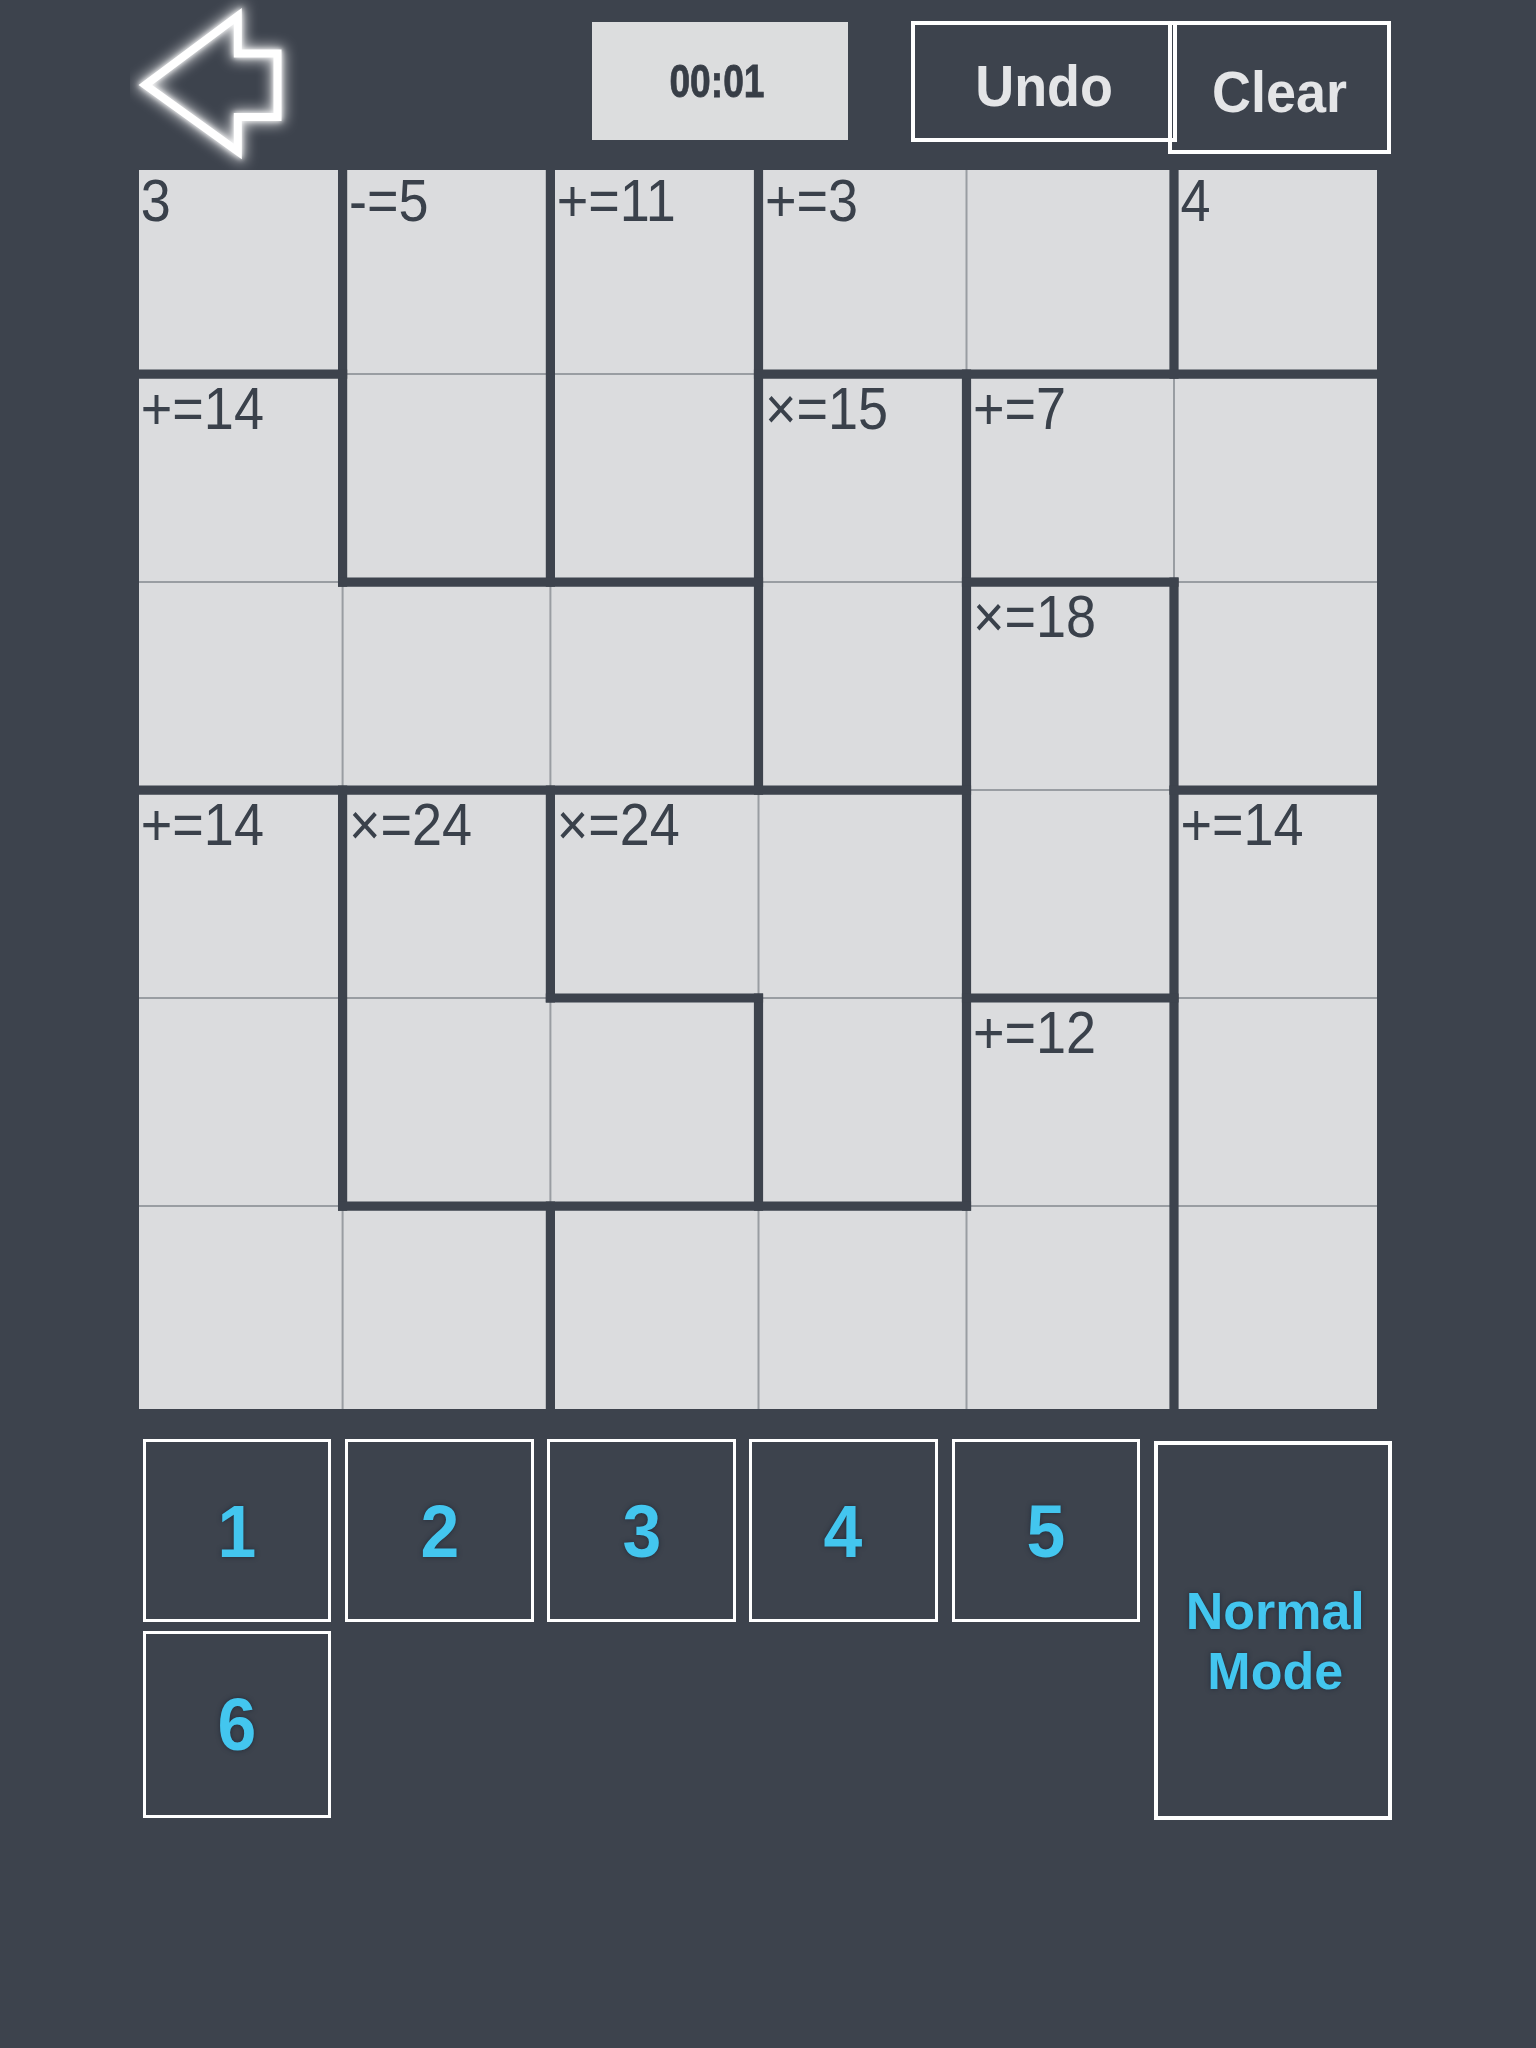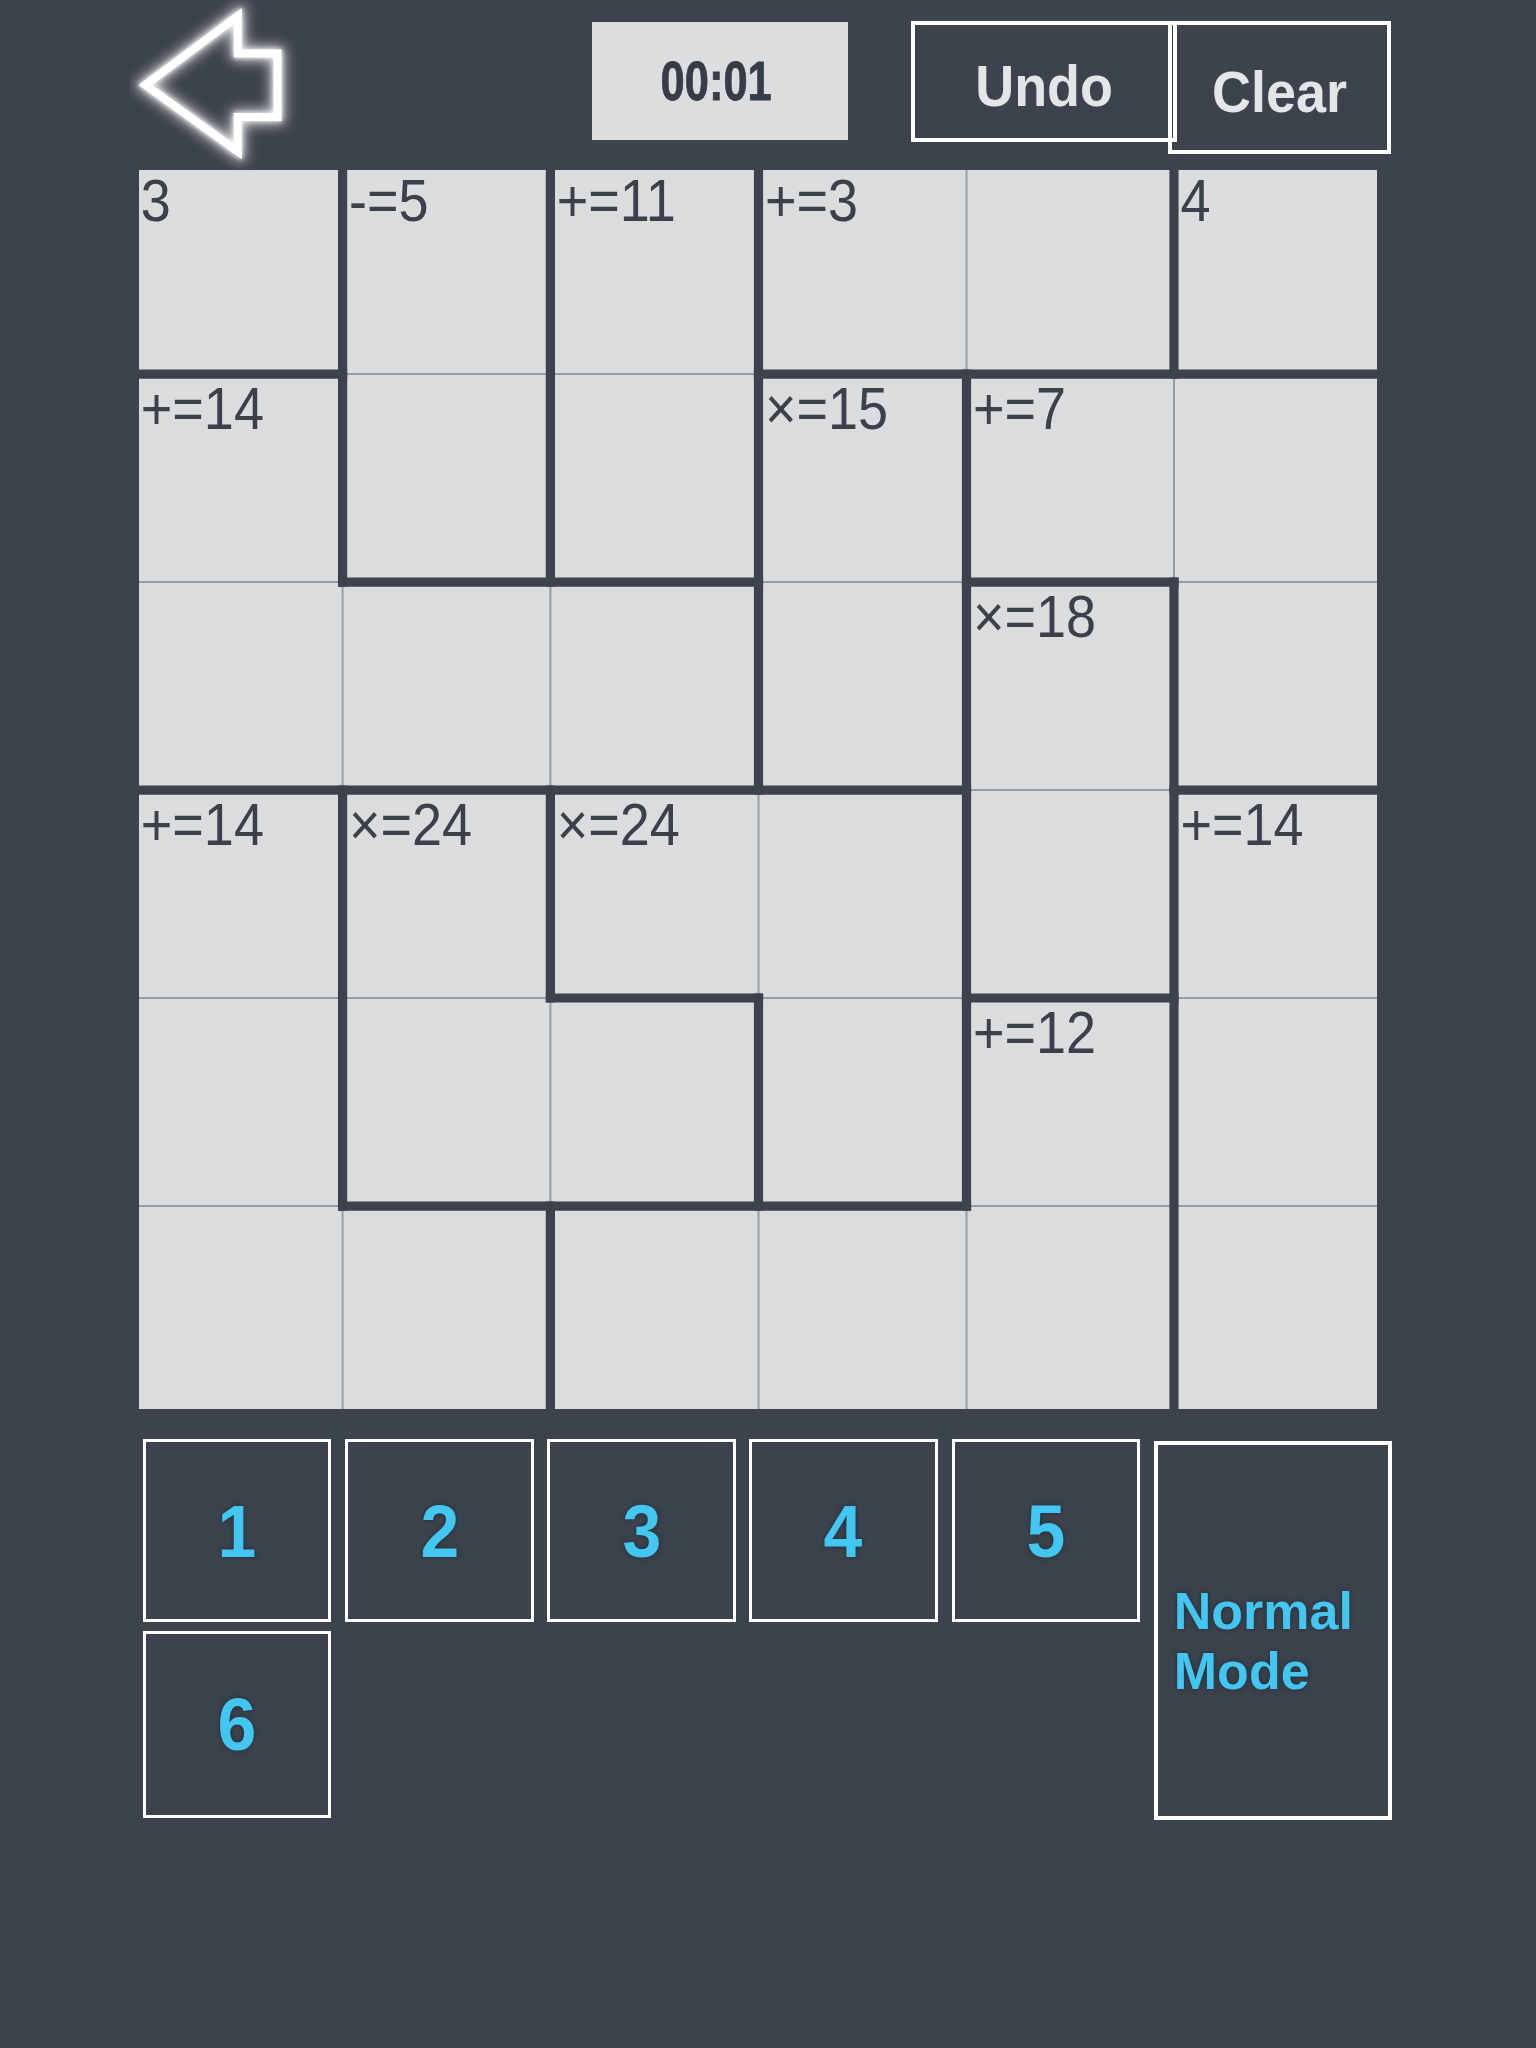--- a/index.html
+++ b/index.html
@@ -28,21 +28,21 @@
       <feGaussianBlur stdDeviation="2.5"></feGaussianBlur>
     </filter>
   </defs>
   <path d="M15.3,85 L107.8,16 L107.8,53.4 L147.5,53.4 L147.5,117.1 L107.8,117.1 L107.8,151.4 Z" fill="none" stroke="#ffffff" stroke-width="13" opacity="0.8" filter="url(#glow)"></path>
   <path d="M15.3,85 L107.8,16 L107.8,53.4 L147.5,53.4 L147.5,117.1 L107.8,117.1 L107.8,151.4 Z" fill="none" stroke="#ffffff" stroke-width="9" opacity="0.9" filter="url(#glow2)"></path>
   <path d="M15.3,85 L107.8,16 L107.8,53.4 L147.5,53.4 L147.5,117.1 L107.8,117.1 L107.8,151.4 Z" fill="none" stroke="#ffffff" stroke-width="8" stroke-linejoin="miter"></path>
 </svg>
 
 <div style="position:absolute;left:592px;top:21.7px;width:255.5px;height:118.5px;
      background:#dcddde;display:flex;align-items:center;justify-content:center;
-     color:#373d46;font-weight:bold;font-size:55px;-webkit-text-stroke:0.8px #373d46;">
+     color:#373d46;font-weight:bold;font-size:47px;-webkit-text-stroke:0.8px #373d46;">
   <span style="display:inline-block;transform:scaleX(0.79) translateX(-4px);">00:01</span>
 </div>
 
 <div class="btn" style="left:911.4px;top:21.4px;width:266px;height:121.1px;">
     <span>Undo</span>
   </div>
 
 <div class="btn" style="left:1167.8px;top:21.4px;width:223.6px;height:133px;">
     <span>Clear</span>
   </div>
@@ -125,14 +125,14 @@
   </div>
 
 <div class="num" style="left:142.5px;top:1631px;height:186.5px;">
     <span>6</span>
   </div>
 
 <div style="position:absolute;left:1153.8px;top:1440.7px;width:237.9px;height:378.9px;
      box-sizing:border-box;border:4px solid #ffffff;color:#43c6ef;
      font-weight:bold;font-size:52px;line-height:59.5px;
      text-shadow:0 0 5px #222b39;">
-  <div style="margin-top:137.5px;margin-left:16px;">Normal<br>Mode</div>
+  <div style="margin-top:137.5px;margin-left:5px;text-align:center;">Normal<br>Mode</div>
 </div>
 
 </body></html>

